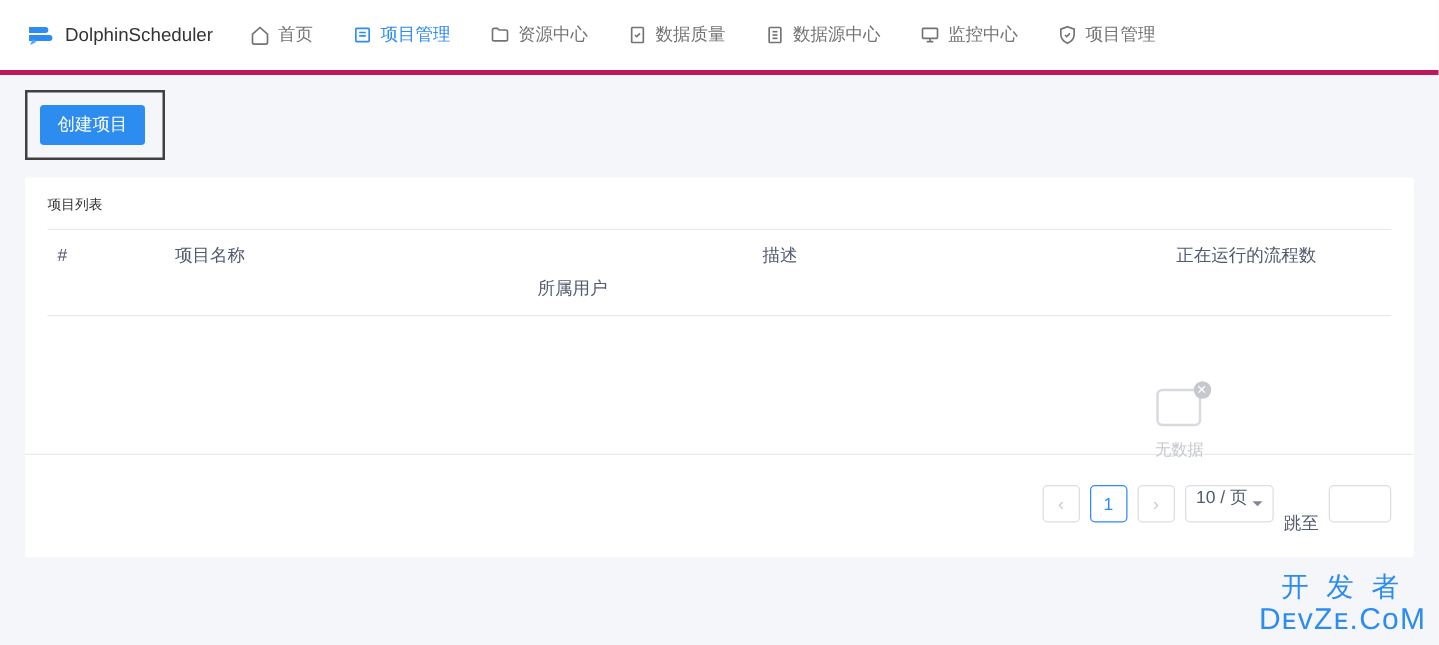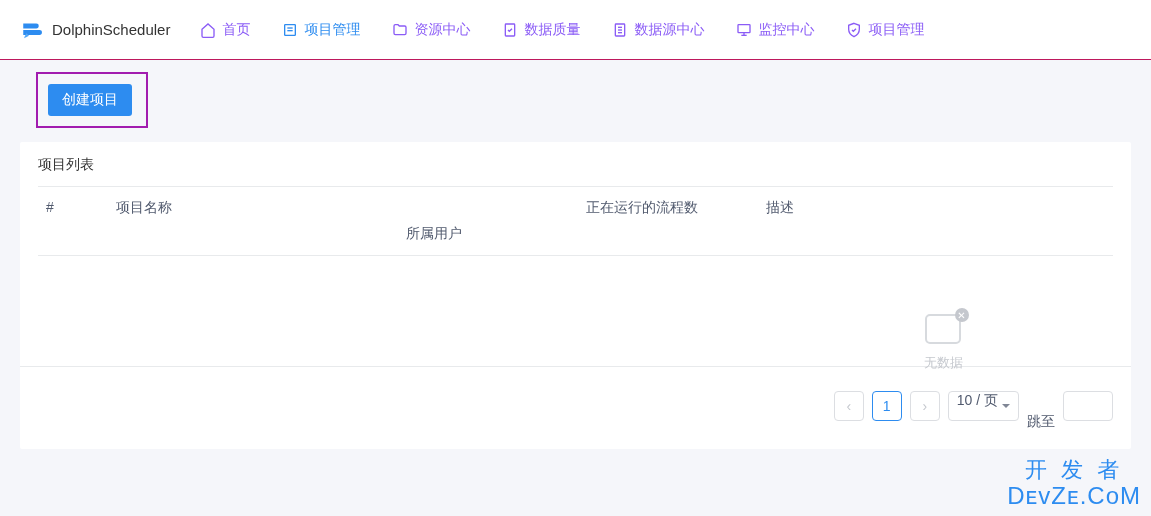--- a/index.html
+++ b/index.html
@@ -1,41 +1,41 @@
 <!DOCTYPE html>
 <html><head>
   <meta charset="utf-8">
   <style>
     * { box-sizing: border-box; margin: 0; padding: 0; }
     body { font-family: -apple-system, "Helvetica Neue", Arial, "PingFang SC", "Microsoft YaHei", sans-serif; font-size: 14px; color: #333; background: #f5f6fa; }
     
     
-    .header { height: 60px; background: #fff; border-bottom: 1px solid #be185d; display: flex; align-items: center; padding: 0 20px; }
+    .header { height: 60px; background: #fff; border-bottom: 4px solid #be185d; display: flex; align-items: center; padding: 0 20px; }
     .logo { display: flex; align-items: center; gap: 6px; margin-right: 30px; }
     .logo-icon { width: 26px; height: 26px; }
     .logo-text { font-size: 15px; color: #333; font-weight: 500; }
     .nav { display: flex; gap: 32px; }
-    .nav-item { display: flex; align-items: center; gap: 6px; color: #8b5cf6; cursor: pointer; }
+    .nav-item { display: flex; align-items: center; gap: 6px; color: #737373; cursor: pointer; }
     .nav-item.active { color: #2d8cf0; }
     .nav-icon { width: 16px; height: 16px; display: flex; align-items: center; justify-content: center; }
     .nav-icon svg { width: 16px; height: 16px; }
     
     
     .toolbar { padding: 12px 0 14px 0; }
     .btn-primary { background: #2d8cf0; color: #fff; border: none; padding: 7px 14px; font-size: 14px; border-radius: 3px; cursor: pointer; }
-    .highlight-box { border: 2px solid #a21caf; display: inline-block; padding: 10px 14px 10px 10px; margin-left: 36px; }
+    .highlight-box { border: 2px solid #404040; display: inline-block; padding: 10px 14px 10px 10px; margin-left: 20px; }
     
     .card { background: #fff; margin: 0 20px; padding: 0; border-radius: 2px; }
-    .card-title { font-size: 14px; padding: 14px 18px 12px; color: #333; }
+    .card-title { font-size: 11px; padding: 14px 18px 12px; color: #333; }
     
     .table-wrap { padding: 0 18px; }
     .table-head { display: flex; border-top: 1px solid #e8eaec; border-bottom: 1px solid #e8eaec; padding: 12px 0; color: #515a6e; font-size: 14px; }
     .th { padding: 0 8px; }
     .th-idx { width: 70px; }
-    .th-name { width: 290px; }
+    .th-name { width: 290px; margin-left: 24px; }
     .th-user { width: 180px; margin-top: 26px; }
     .th-wf { width: 180px; }
     .th-run { width: 180px; }
     .th-desc { flex: 1; }
     
     .empty { text-align: center; padding: 50px 0 60px; color: #c5c8ce; font-size: 13px; position: relative; }
     .empty-icon { margin: 0 auto 8px; width: 38px; height: 32px; position: relative; }
     .empty-icon-box { width: 36px; height: 30px; border: 2px solid #d7dade; border-radius: 5px; position: relative; }
     .empty-icon-x { position: absolute; top: -6px; right: -6px; width: 14px; height: 14px; background: #c5c8ce; border-radius: 50%; display: flex; align-items: center; justify-content: center; color: #fff; font-size: 10px; }
     .empty-text-wrap { position: absolute; right: 150px; top: 58px; text-align: center; }
@@ -139,22 +139,22 @@
   </span>
 </div>
 
 <div class="card">
   <div class="card-title">项目列表</div>
   <div class="table-wrap">
     <div class="table-head">
       <div class="th th-idx">#</div>
       <div class="th th-name">项目名称</div>
       <div class="th th-user">所属用户</div>
+      <div class="th th-desc">描述</div>
       <div class="th th-run">正在运行的流程数</div>
-      <div class="th th-desc">描述</div>
     </div>
     <div class="empty">
       <div class="empty-text-wrap">
         <div class="empty-icon">
           <div class="empty-icon-box"></div>
           <div class="empty-icon-x">✕</div>
         </div>
         <div>无数据</div>
       </div>
     </div>

